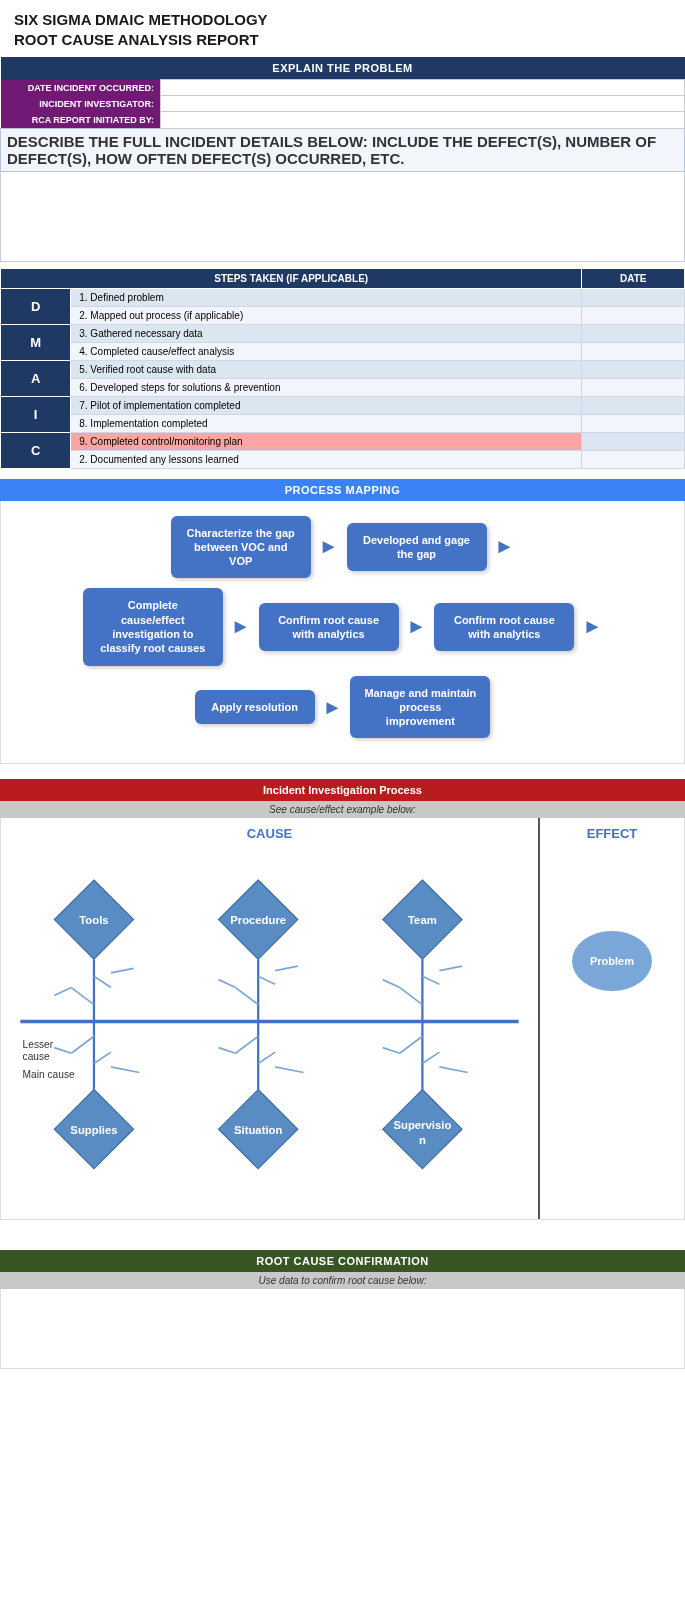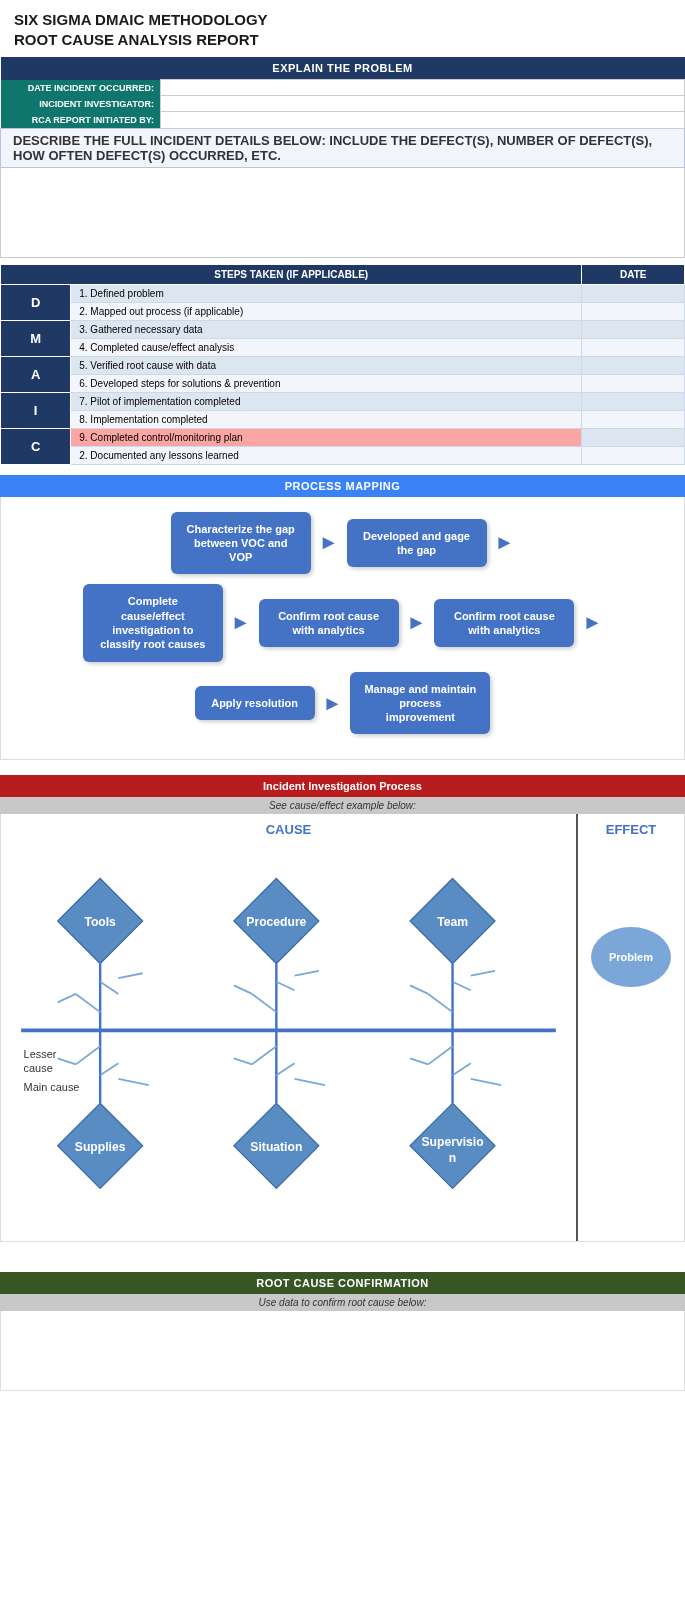--- a/index.html
+++ b/index.html
@@ -33,41 +33,41 @@
       background: #1f3864;
       color: #fff;
       text-align: center;
       font-weight: bold;
       font-size: 11px;
       padding: 5px;
       text-transform: uppercase;
       letter-spacing: 0.5px;
     }
     .label-cell {
-      background: #0f766e;
+      background: #701a75;
       color: #fff;
       font-weight: bold;
       font-size: 9px;
       text-align: right;
       padding: 3px 6px;
       white-space: nowrap;
       text-transform: uppercase;
       width: 160px;
     }
     .value-cell {
       background: #fff;
       border: 1px solid #ccc;
       padding: 3px 5px;
     }
     .description-cell {
       background: #f2f5fb;
       border: 1px solid #b8c4d8;
-      font-size: 13px;
+      font-size: 15px;
       color: #333;
-      padding: 4px 12px;
+      padding: 4px 6px;
       font-weight: bold;
     }
     .textarea-cell {
       background: #fff;
       border: 1px solid #ccc;
       height: 90px;
       padding: 4px;
     }
 
     
@@ -413,21 +413,21 @@
         <line x1="365" y1="192" x2="380" y2="182" stroke="#7ba7d8" stroke-width="1.5"></line>
         <line x1="380" y1="195" x2="405" y2="200" stroke="#7ba7d8" stroke-width="1.5"></line>
 
         <text x="12" y="178" fill="#333" font-size="9">Lesser</text>
         <text x="12" y="189" fill="#333" font-size="9">cause</text>
         <text x="12" y="205" fill="#333" font-size="9">Main cause</text>
       </svg>
 
     </div>
 
-    <div style="width:106px; display:flex; flex-direction:column; align-items:center; justify-content:flex-start; padding:8px 5px;">
+    <div style="width:144px; display:flex; flex-direction:column; align-items:center; justify-content:flex-start; padding:8px 5px;">
       <div style="color:#4472c4; font-weight:bold; font-size:13px; text-align:center; padding-bottom:10px;">EFFECT</div>
       <div style="margin-top:80px;">
 
         <div style="background:#7ba7d8; border-radius:50%; width:80px; height:60px; display:flex; align-items:center; justify-content:center; color:#fff; font-weight:bold; font-size:11px; text-align:center;">
           <span>Problem</span>
         </div>
       </div>
     </div>
   </div>
 </div>

